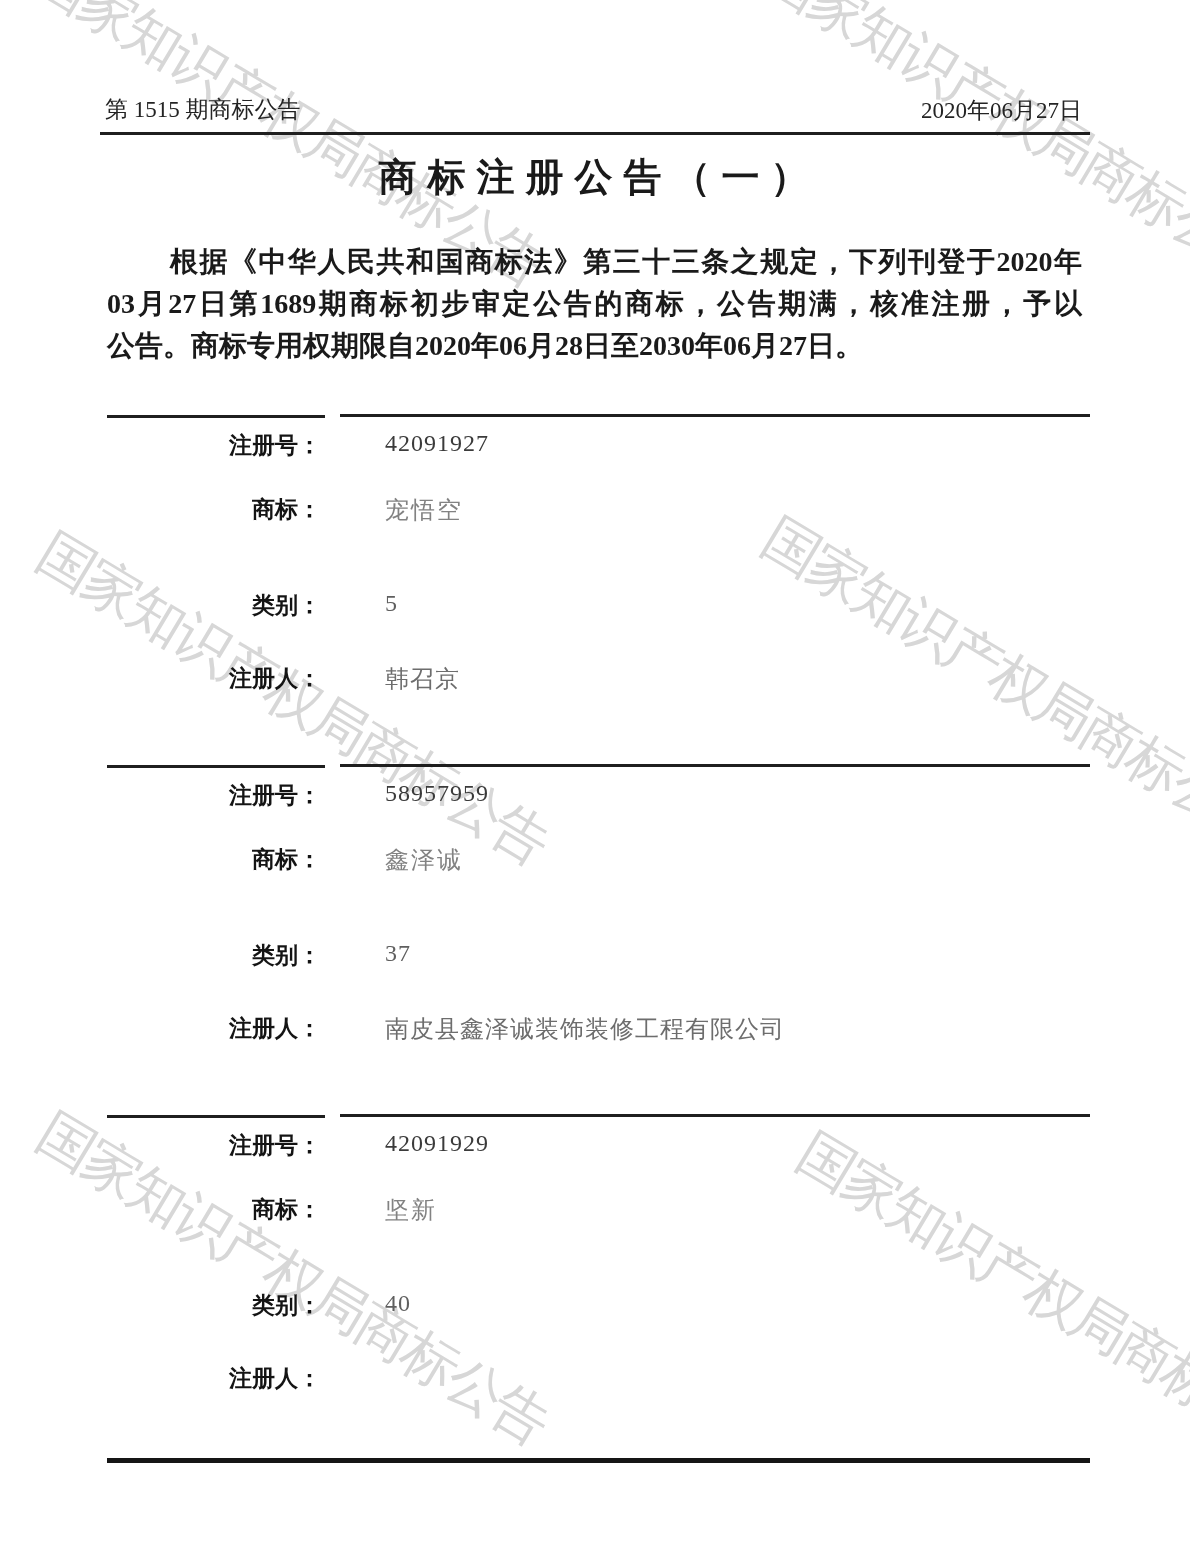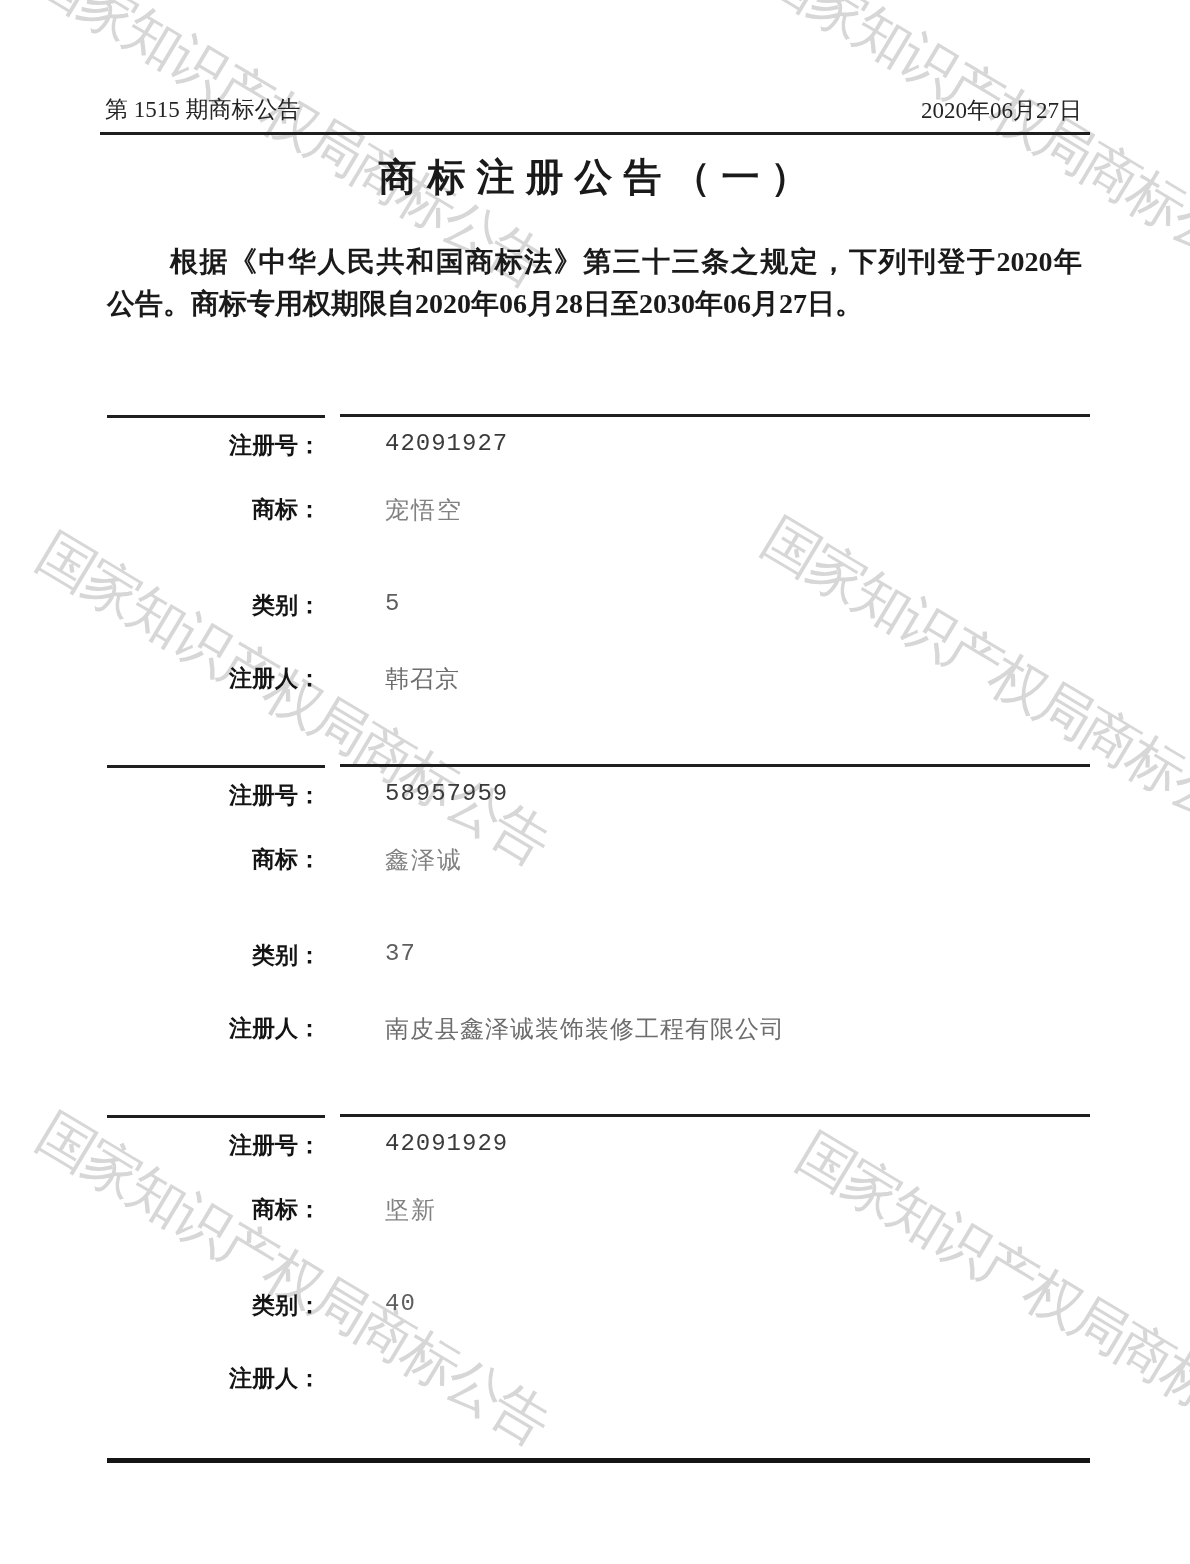--- a/index.html
+++ b/index.html
@@ -63,21 +63,21 @@
   
   .intro{
     position:absolute;left:107px;top:241px;width:975px;
     font-size:28px;font-weight:bold;line-height:42px;
     color:var(--ink);z-index:2;
   }
   .intro-line{text-align:justify;text-align-last:justify;}
   .intro-line.first{padding-left:63px;}
   .intro-line.last{text-align:center;text-align-last:left;}
   
-  .records{position:absolute;left:107px;top:0;width:983px;height:1564px;z-index:2;font-family:Liberation Mono, monospace;}
+  .records{position:absolute;left:107px;top:0;width:983px;height:1564px;z-index:2;}
   .record{position:absolute;left:0;width:983px;height:350px;}
   .rule-left{position:absolute;left:0;top:1px;width:218px;height:3px;background:var(--rule);}
   .rule-right{position:absolute;left:233px;top:0;width:750px;height:3px;background:var(--rule);}
   .row{position:absolute;left:0;width:983px;height:32px;}
   .r0{top:16px;}.r1{top:80px;}.r2{top:176px;}.r3{top:249px;}
   .label{
     position:absolute;left:0;top:0;width:214px;
     text-align:right;font-weight:bold;font-size:23px;color:var(--label);
   }
   .value{position:absolute;left:243px;top:0;font-size:24px;margin-left:35px;}
@@ -104,20 +104,21 @@
   <div class="wm wm6">国家知识产权局商标公告</div>
 
   <div class="hdr-issue">第 1515 期商标公告</div>
   <div class="hdr-date">2020年06月27日</div>
   <div class="hdr-rule"></div>
 
   <h1 class="title">商标注册公告（一）</h1>
 
   <div class="intro">
     <div class="intro-line first">根据《中华人民共和国商标法》第三十三条之规定，下列刊登于2020年</div>
+    <div class="intro-line">03月27日第1689期商标初步审定公告的商标，公告期满，核准注册，予以</div>
     <div class="intro-line last">公告。商标专用权期限自2020年06月28日至2030年06月27日。</div>
   </div>
 
   <div class="records">
   <div class="record" style="top: 414px;">
     <div class="rule-left"></div>
     <div class="rule-right"></div>
     <div class="row r0">
       <span class="label">注册号：</span>
       <span class="value v-num">42091927</span>

